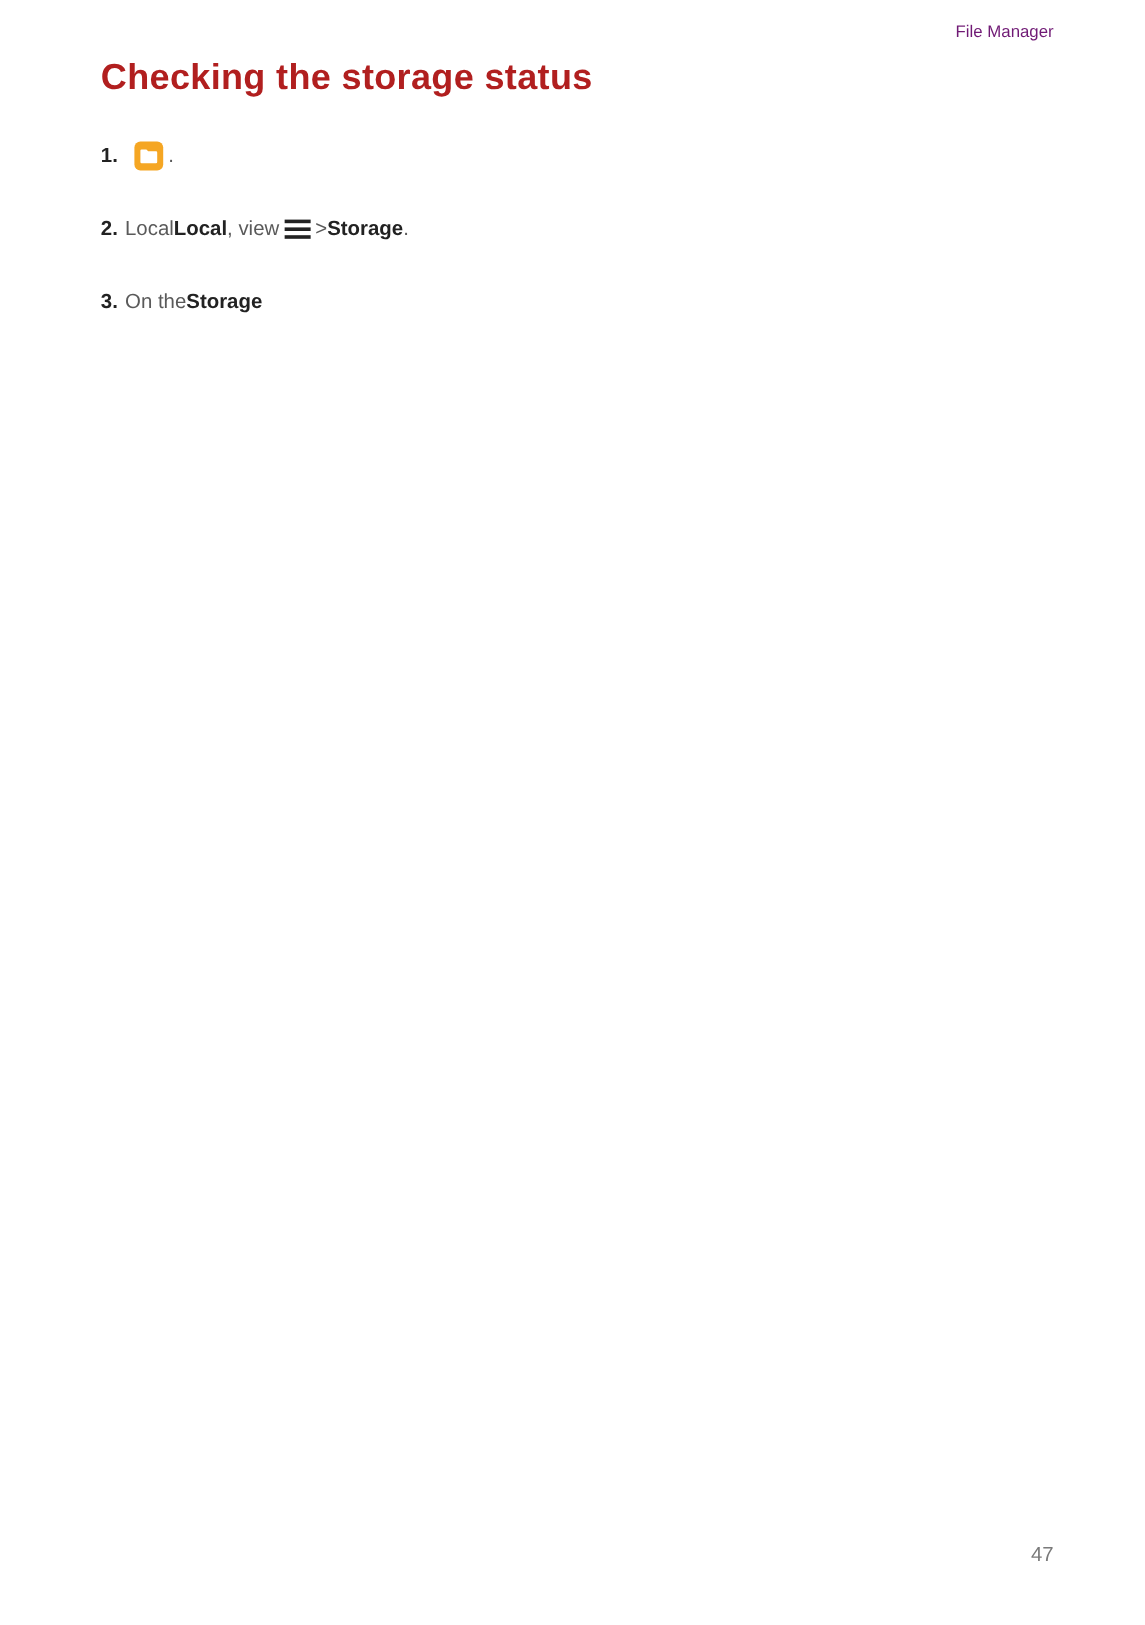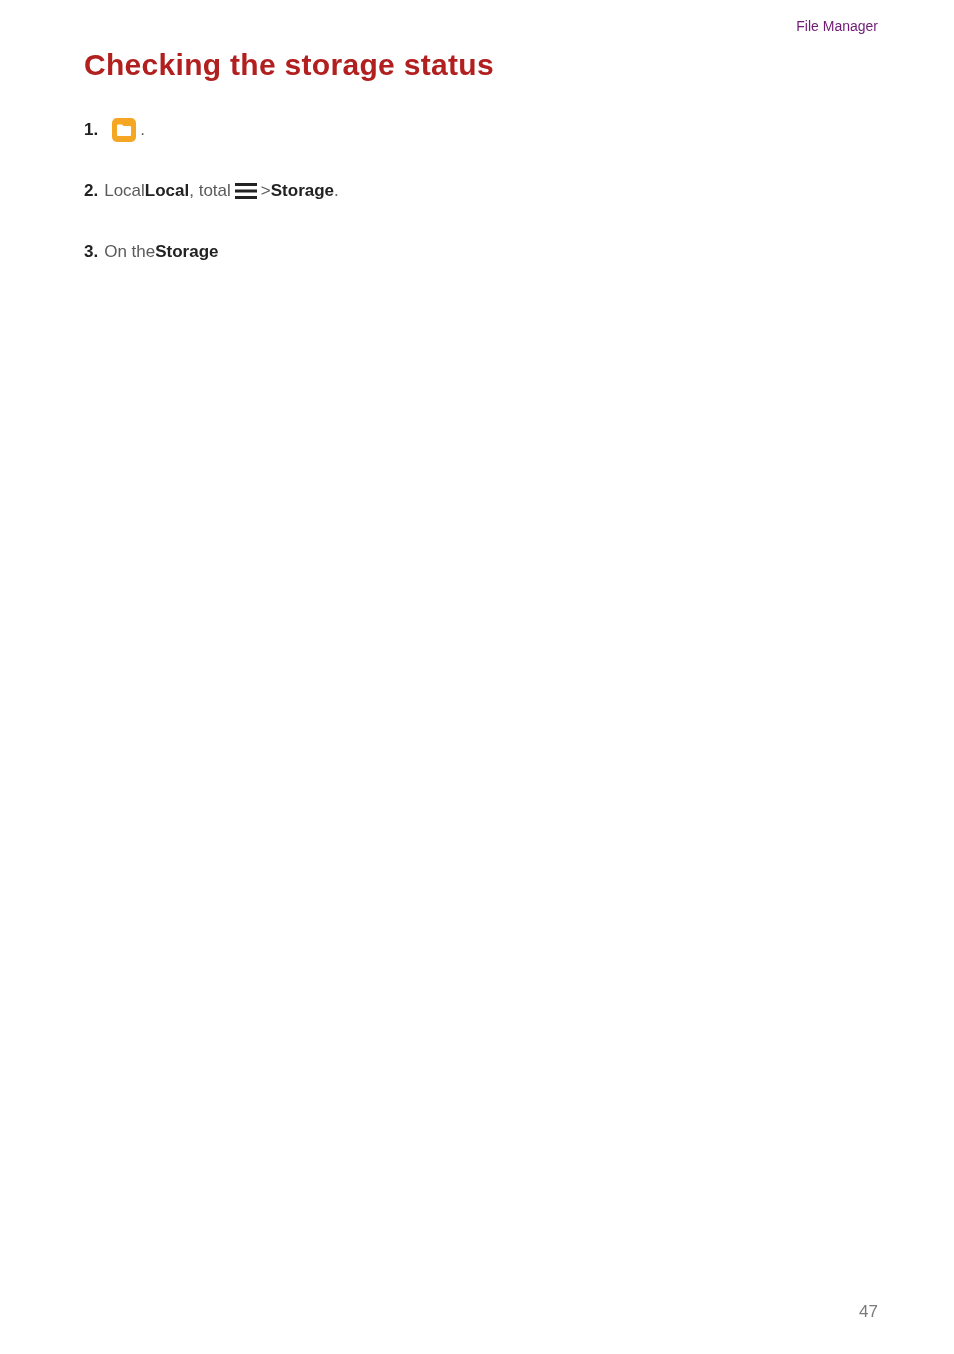--- a/index.html
+++ b/index.html
@@ -64,21 +64,21 @@
   }
   .step3-continuation {
     padding-left: 24px;
     font-size: 17px;
     line-height: 2.2;
     color: #5a5a5a;
     margin-top: -4px;
   }
   .page-number {
     position: absolute;
-    bottom: 32px;
+    bottom: 48px;
     right: 76px;
     font-size: 17px;
     color: #7a7a7a;
   }
 </style>
 </head>
 <body>
 
 <div class="header-label">File Manager</div>
 
@@ -93,21 +93,21 @@
         <path d="M7 11 L7 9.5 Q7 8.5 8 8.5 L12 8.5 L13.5 10 L20 10 Q21 10 21 11 L21 19 Q21 20 20 20 L8 20 Q7 20 7 19 Z" fill="#ffffff"></path>
       </svg>
     </span>
     <span>.</span>
   </div>
 
   <div class="step">
     <span class="step-number">2.</span>
     <span>Local </span>
     <span class="bold">Local</span>
-    <span>, total </span>
+    <span>, view </span>
     <span class="menu-icon">
       <svg width="22" height="18" viewBox="0 0 22 18">
         <rect x="0" y="1" width="22" height="3" fill="#222"></rect>
         <rect x="0" y="7.5" width="22" height="3" fill="#222"></rect>
         <rect x="0" y="14" width="22" height="3" fill="#222"></rect>
       </svg>
     </span>
     <span> &gt; </span>
     <span class="bold">Storage</span>
     <span>.</span>

